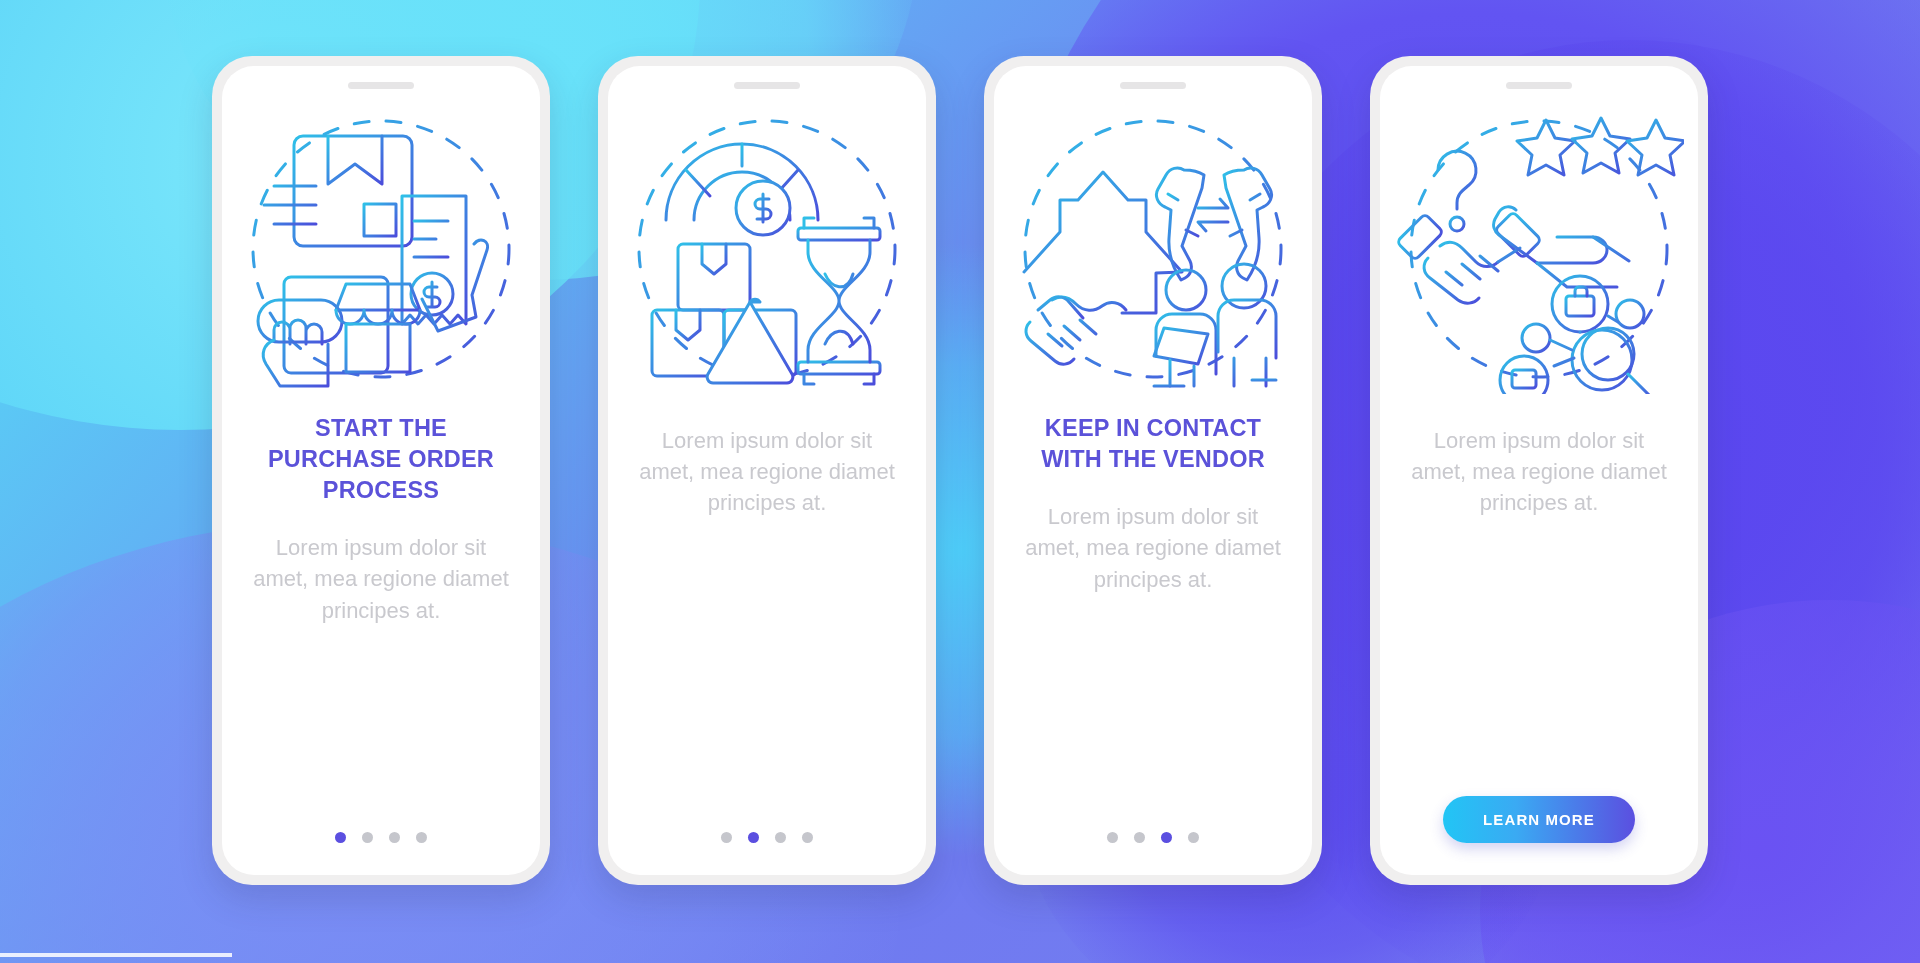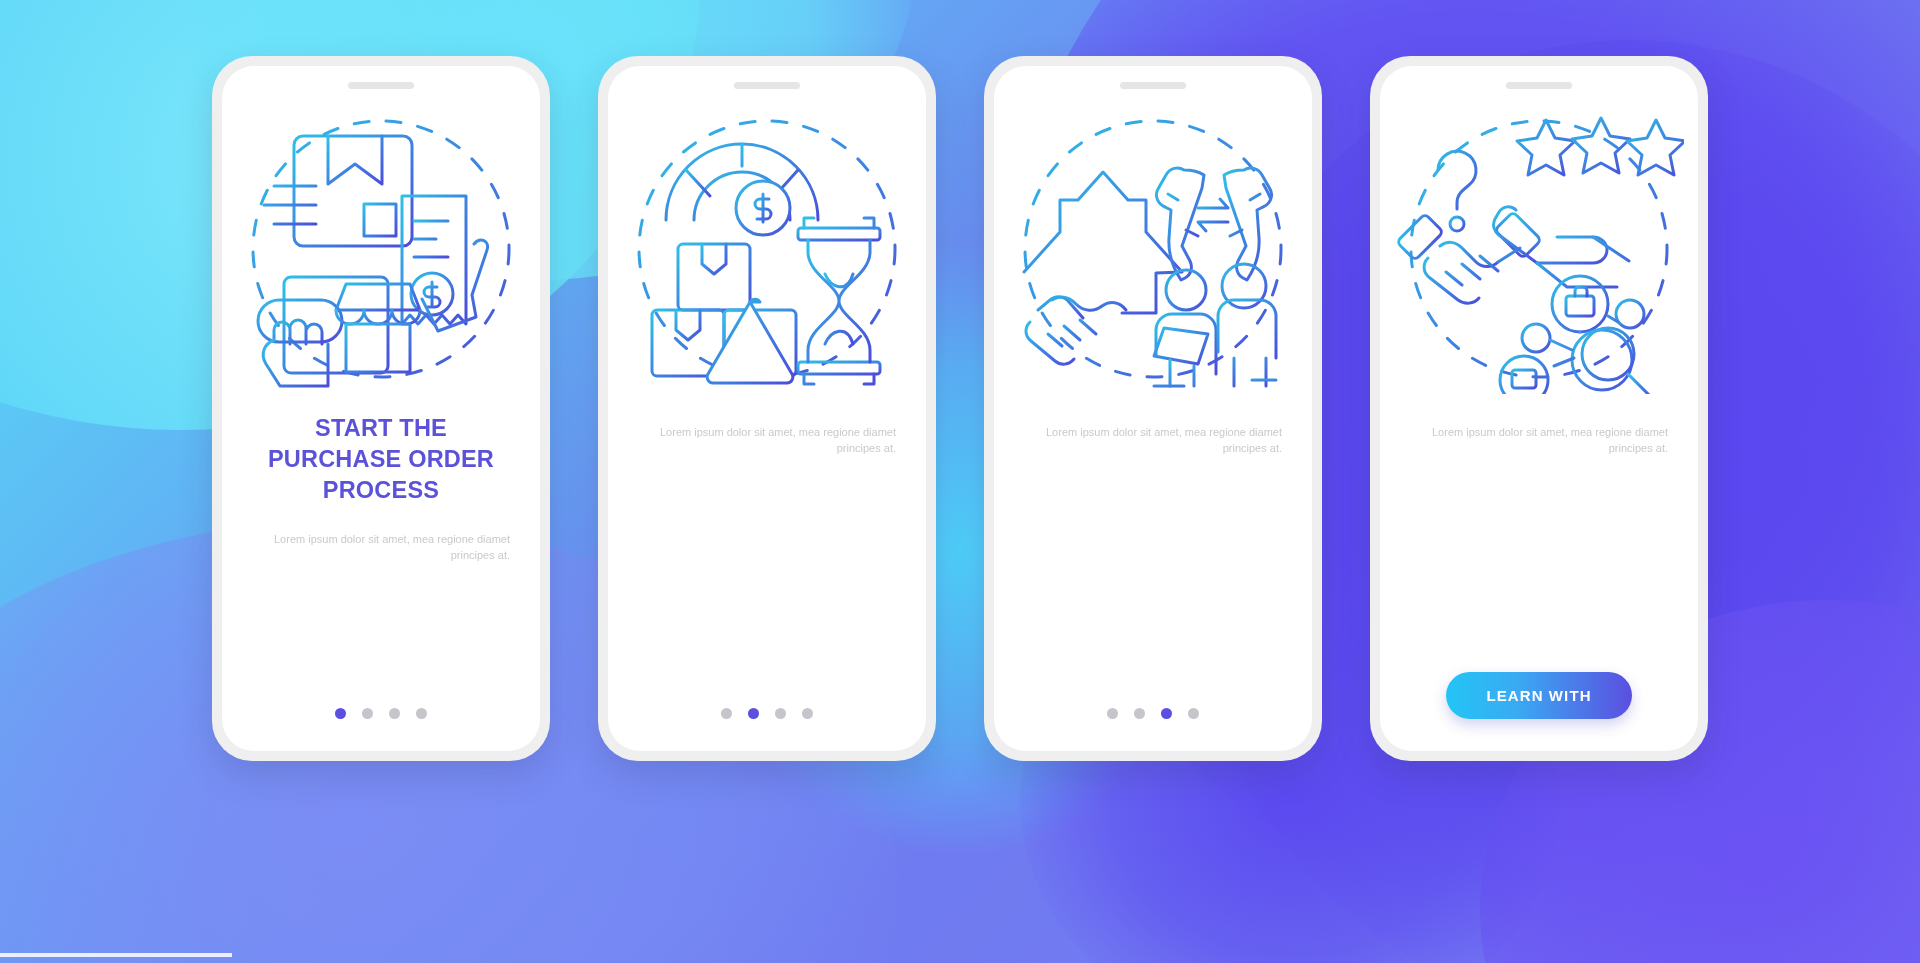--- a/index.html
+++ b/index.html
@@ -29,34 +29,34 @@
   .blob-purple-br{left:1480px;top:600px;width:700px;height:620px;
       background:radial-gradient(ellipse at 40% 40%,#6a52f3 0%,rgba(106,82,243,.6) 45%,rgba(106,82,243,0) 72%);}
   .blob-deep{left:1020px;top:560px;width:540px;height:480px;
       background:radial-gradient(ellipse at 50% 50%,#5b4af0 0%,rgba(91,74,240,.55) 46%,rgba(91,74,240,0) 74%);}
 
   
   .cards{position:absolute;left:0;top:0;width:1920px;height:963px;
          display:flex;justify-content:center;align-items:flex-start;gap:48px;padding-top:56px;
          box-sizing:border-box;}
 
-  .phone{position:relative;width:338px;height:705px;border-radius:40px;
+  .phone{position:relative;width:338px;height:829px;border-radius:40px;
          background:#f0efef;box-shadow:0 14px 34px rgba(40,40,90,.17);
          padding:10px;box-sizing:border-box;}
   .screen{position:relative;width:100%;height:100%;background:#fff;border-radius:32px;
           display:flex;flex-direction:column;align-items:center;overflow:hidden;}
   .speaker{width:66px;height:7px;border-radius:4px;background:#e6e5e6;margin-top:16px;flex:none;}
 
   .illo{width:100%;height:300px;flex:none;display:flex;align-items:center;justify-content:center;
         margin-top:10px;}
   .illo svg{display:block;}
 
   .title{margin:14px 26px 0;text-align:center;font-weight:700;font-size:23.5px;line-height:1.32;
          letter-spacing:.2px;color:#5b52d9;text-transform:uppercase;}
-  .body{margin:26px 30px 0;text-align:right;font-size:11px;line-height:1.42;color:#c9c9ce;}
+  .body{margin:26px 30px 0;text-align:center;font-size:22px;line-height:1.42;color:#c9c9ce;}
 
   .foot{margin-top:auto;margin-bottom:32px;width:100%;display:flex;justify-content:center;align-items:center;}
   .dots{display:flex;gap:16px;align-items:center;}
   .dot{width:11px;height:11px;border-radius:50%;background:#c5c6cc;}
   .dot.active{background:#5b4fe0;}
 
   .cta{border:0;cursor:pointer;color:#fff;font-size:15px;font-weight:600;letter-spacing:1.1px;
        padding:15px 40px;border-radius:26px;font-family:"Liberation Sans",sans-serif;
        background:linear-gradient(90deg,#22c5f5 0%,#3aaaf3 38%,#5b4fe0 100%);
        box-shadow:0 6px 14px rgba(70,70,200,.24);}
@@ -218,20 +218,21 @@
               <circle cx="236" cy="182" r="22"></circle>
               <path d="M148 252v-26a16 16 0 0116-16h28a16 16 0 0116 16v44"></path>
               <path d="M210 248v-36a16 16 0 0116-16h26a16 16 0 0116 16v42"></path>
               <path d="M156 224l44 6-10 30-44-8z"></path>
               <path d="M162 256v26M186 262v20M226 254v28M258 254v28"></path>
               <path d="M146 282h30M244 276h24"></path>
             </g>
           </svg>
         </div>
 
+        <div class="title">KEEP IN CONTACT WITH THE VENDOR</div>
         <div class="body">Lorem ipsum dolor sit amet, mea regione diamet principes at.</div>
 
         <div class="foot">
           <div class="dots">
             <span class="dot"></span>
             <span class="dot"></span>
             <span class="dot active"></span>
             <span class="dot"></span>
           </div>
         </div>
@@ -284,21 +285,21 @@
 
               <circle cx="214" cy="250" r="26"></circle>
               <path d="M234 270l24 24"></path>
             </g>
           </svg>
         </div>
 
         <div class="body">Lorem ipsum dolor sit amet, mea regione diamet principes at.</div>
 
         <div class="foot">
-          <button class="cta">LEARN WITH</button>
+          <button class="cta">LEARN MORE</button>
         </div>
       </div>
     </div>
 
   </div>
 
   <div class="stripe"></div>
 </div>
 
 </body></html>

